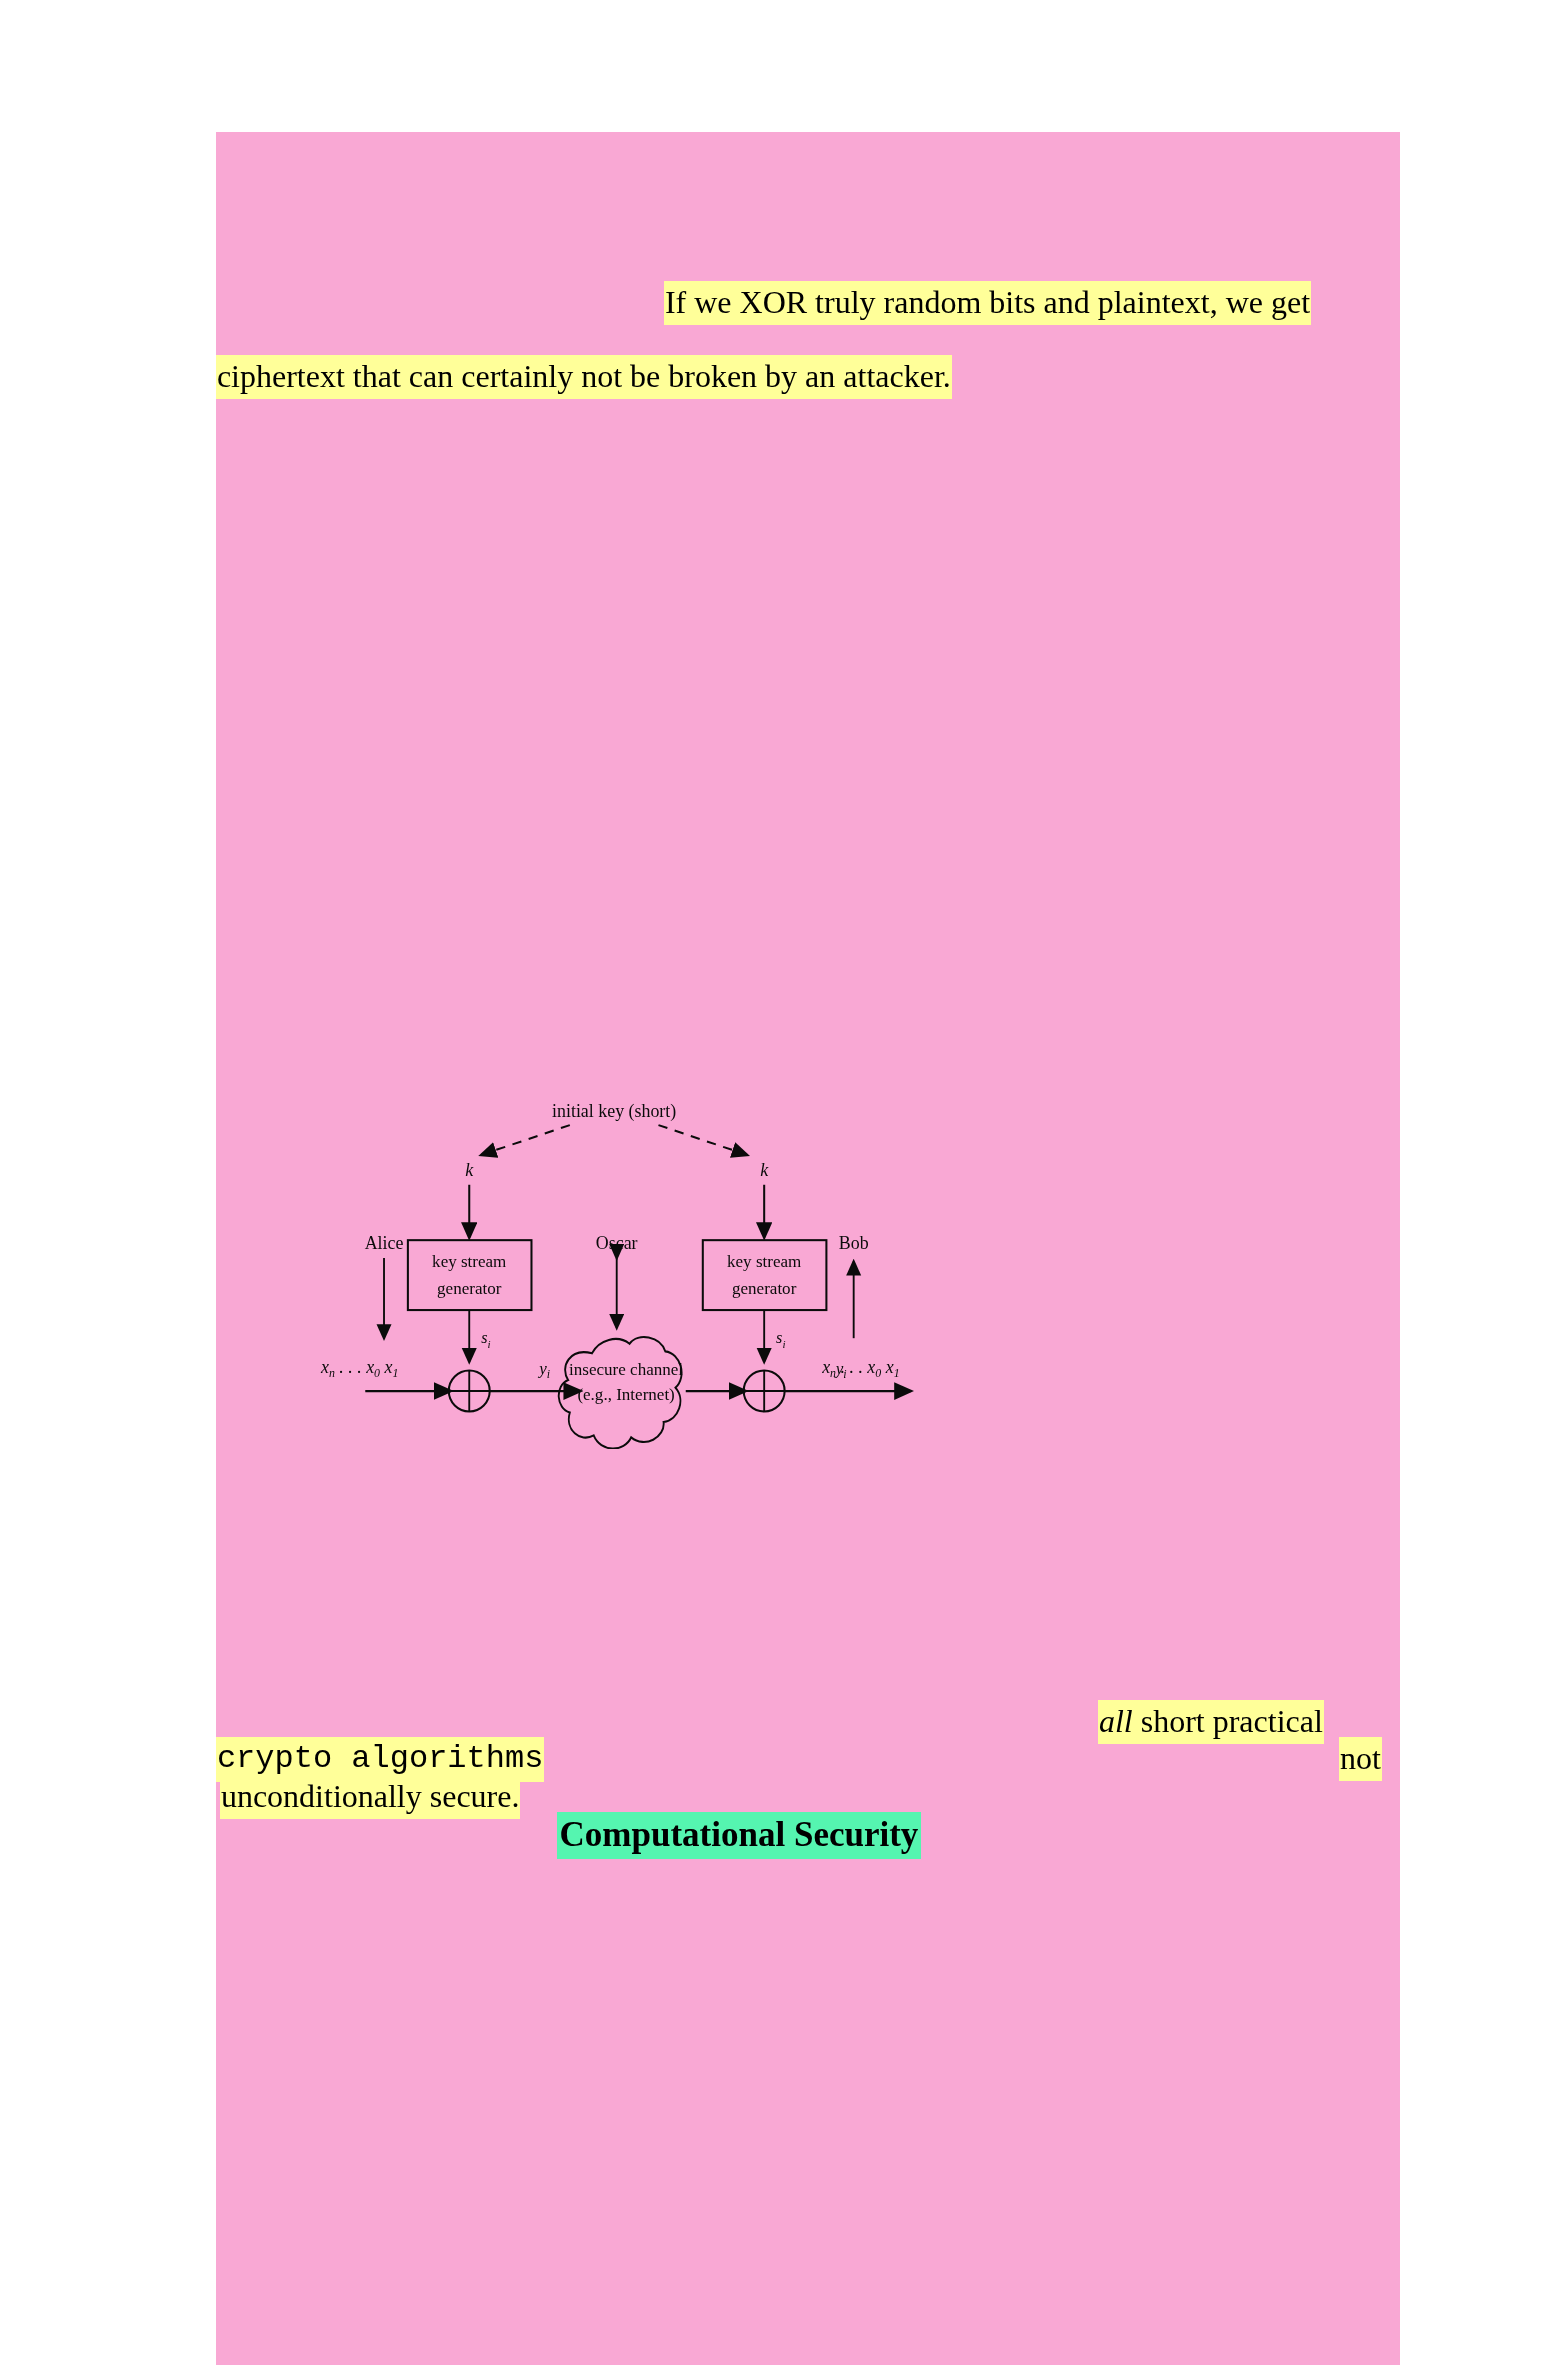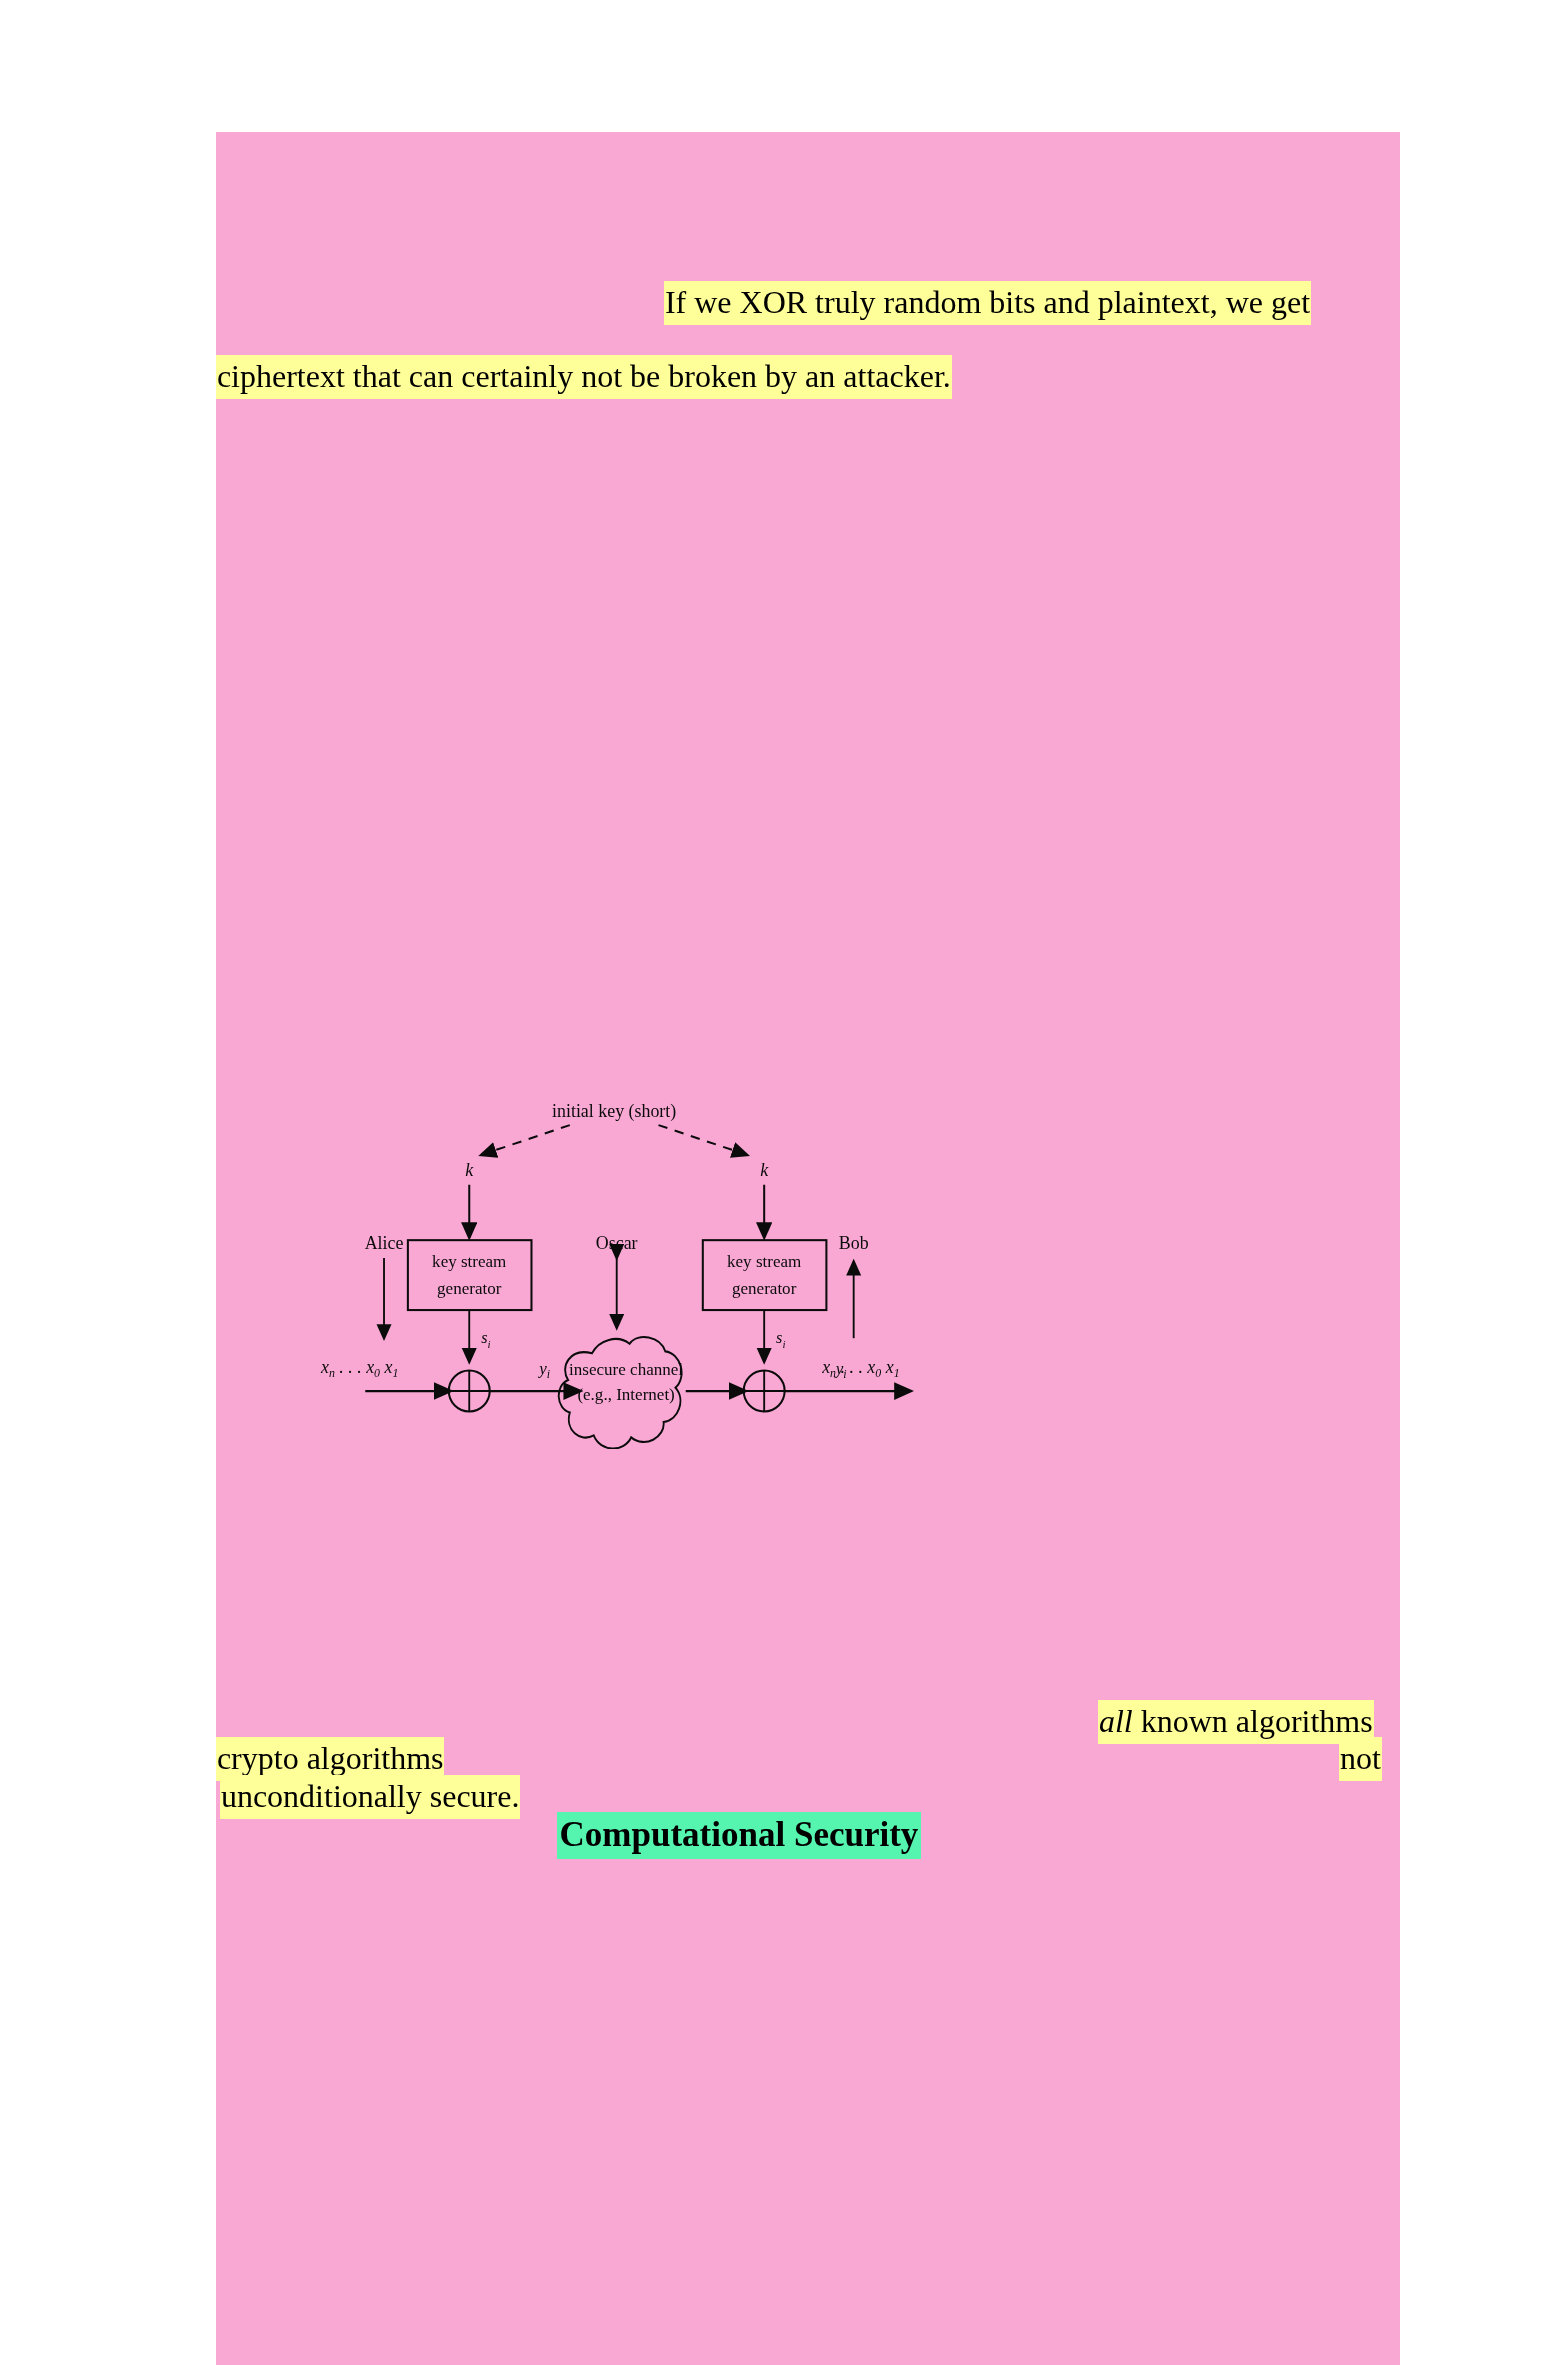--- a/index.html
+++ b/index.html
@@ -59,21 +59,21 @@
   #l2 { position:absolute; left: 0px; top: 37px; }
 
   
   #para-bottom {
     position: absolute;
     left: 0px;
     top: 1571px;
     width: 1184px;
   }
   #b1 { position:absolute; left: 882px; top: 0px; }
-  #b2 { position:absolute; left: 0px; top: 37px; }
+  #b2 { position:absolute; left: 0px; top: 37px; font-family: Liberation Mono, monospace; }
   #b2b { position:absolute; left: 1123px; top: 37px; }
   #b3 { position:absolute; left: 4px; top: 75px; }
 
   
   #heading-cs {
     position: absolute;
     left: 341px;
     top: 1683px;
     font-size: 35px;
   }
@@ -182,21 +182,21 @@
       <line x1="528" y1="328" x2="528" y2="376" stroke="#0b0b0b" stroke-width="2.2"></line>
 
       <line x1="552" y1="352" x2="700" y2="352" stroke="#0b0b0b" stroke-width="2.6" marker-end="url(#ah)"></line>
 
       <text x="596" y="331" font-size="21" font-style="italic" stroke="none"><tspan x="596">x<tspan font-size="14" dy="5">n</tspan><tspan font-size="21" dy="-5"> . . . </tspan>x<tspan font-size="14" dy="5">0</tspan><tspan font-size="21" dy="-5"> </tspan>x<tspan font-size="14" dy="5">1</tspan></tspan></text>
     </svg>
   </div>
 
   <div id="para-bottom">
     <span id="b1" class="line">
-      <span class="hl-yellow"><span class="italic">all</span><span> known algorithms</span></span>
+      <span class="hl-yellow"><span class="italic">all</span><span> short practical</span></span>
     </span>
 
     <span id="b2" class="line">
       <span class="hl-yellow">crypto  algorithms</span>
     </span>
 
     <span id="b2b" class="line">
       <span class="hl-yellow">not</span>
     </span>
 

